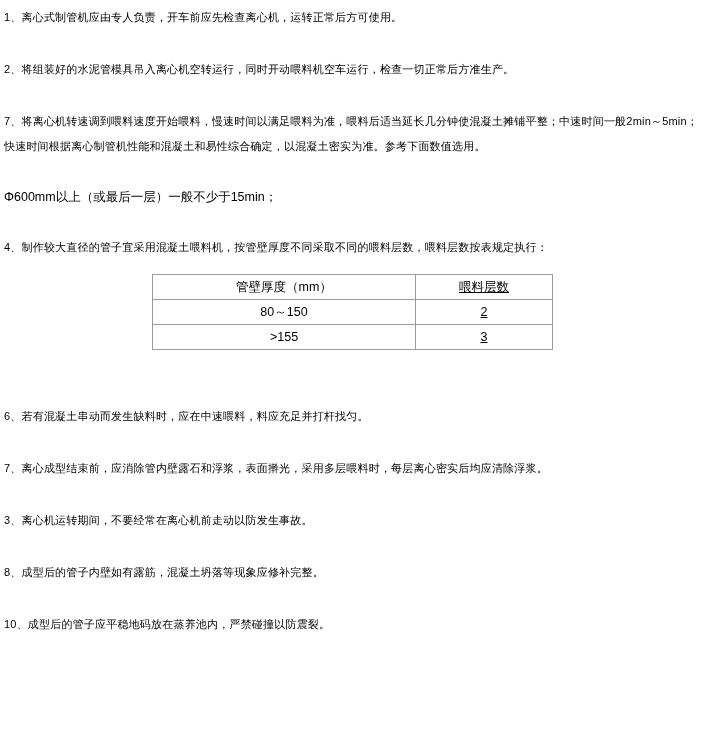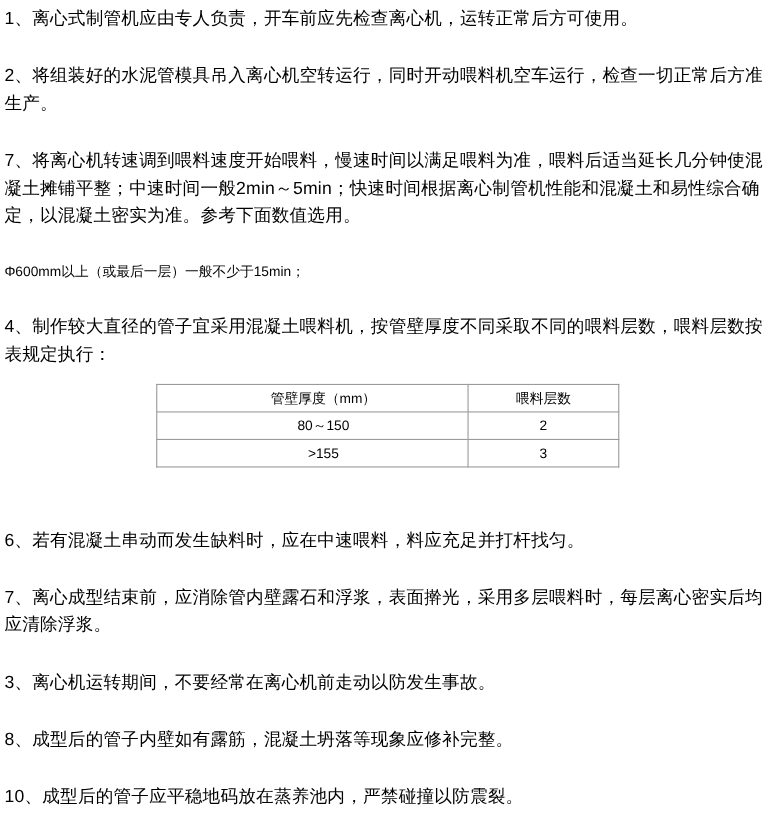--- a/index.html
+++ b/index.html
@@ -16,21 +16,21 @@
     overflow: hidden;
   }
   .doc {
     padding: 0 4px;
     box-sizing: border-box;
     width: 705px;
   }
   .para {
     margin: 0;
     line-height: 25px;
-    font-size: 16px;
+    font-size: 11px;
     letter-spacing: 0.2px;
   }
   .gap-lg { height: 27px; }
   .gap-md { height: 14px; }
   .top-pad { height: 5px; }
   .spec-line {
     margin: 0;
     line-height: 22px;
     font-size: 12.5px;
   }
@@ -40,22 +40,22 @@
     width: 400px;
     table-layout: fixed;
   }
   table.spec td {
     border: 1px solid #9a9a9a;
     height: 24px;
     text-align: center;
     font-size: 12.5px;
     padding: 0;
   }
-  table.spec td.c1 { width: 262px; padding-left: 20px; }
-  table.spec td.c2 { width: 136px; }
+  table.spec td.c1 { width: 262px; }
+  table.spec td.c2 { width: 136px; text-decoration: underline; }
   .tbl-wrap {
     padding-left: 0;
   }
 </style>
 </head>
 <body>
 
 <div class="doc">
 
   <div class="top-pad"></div>

